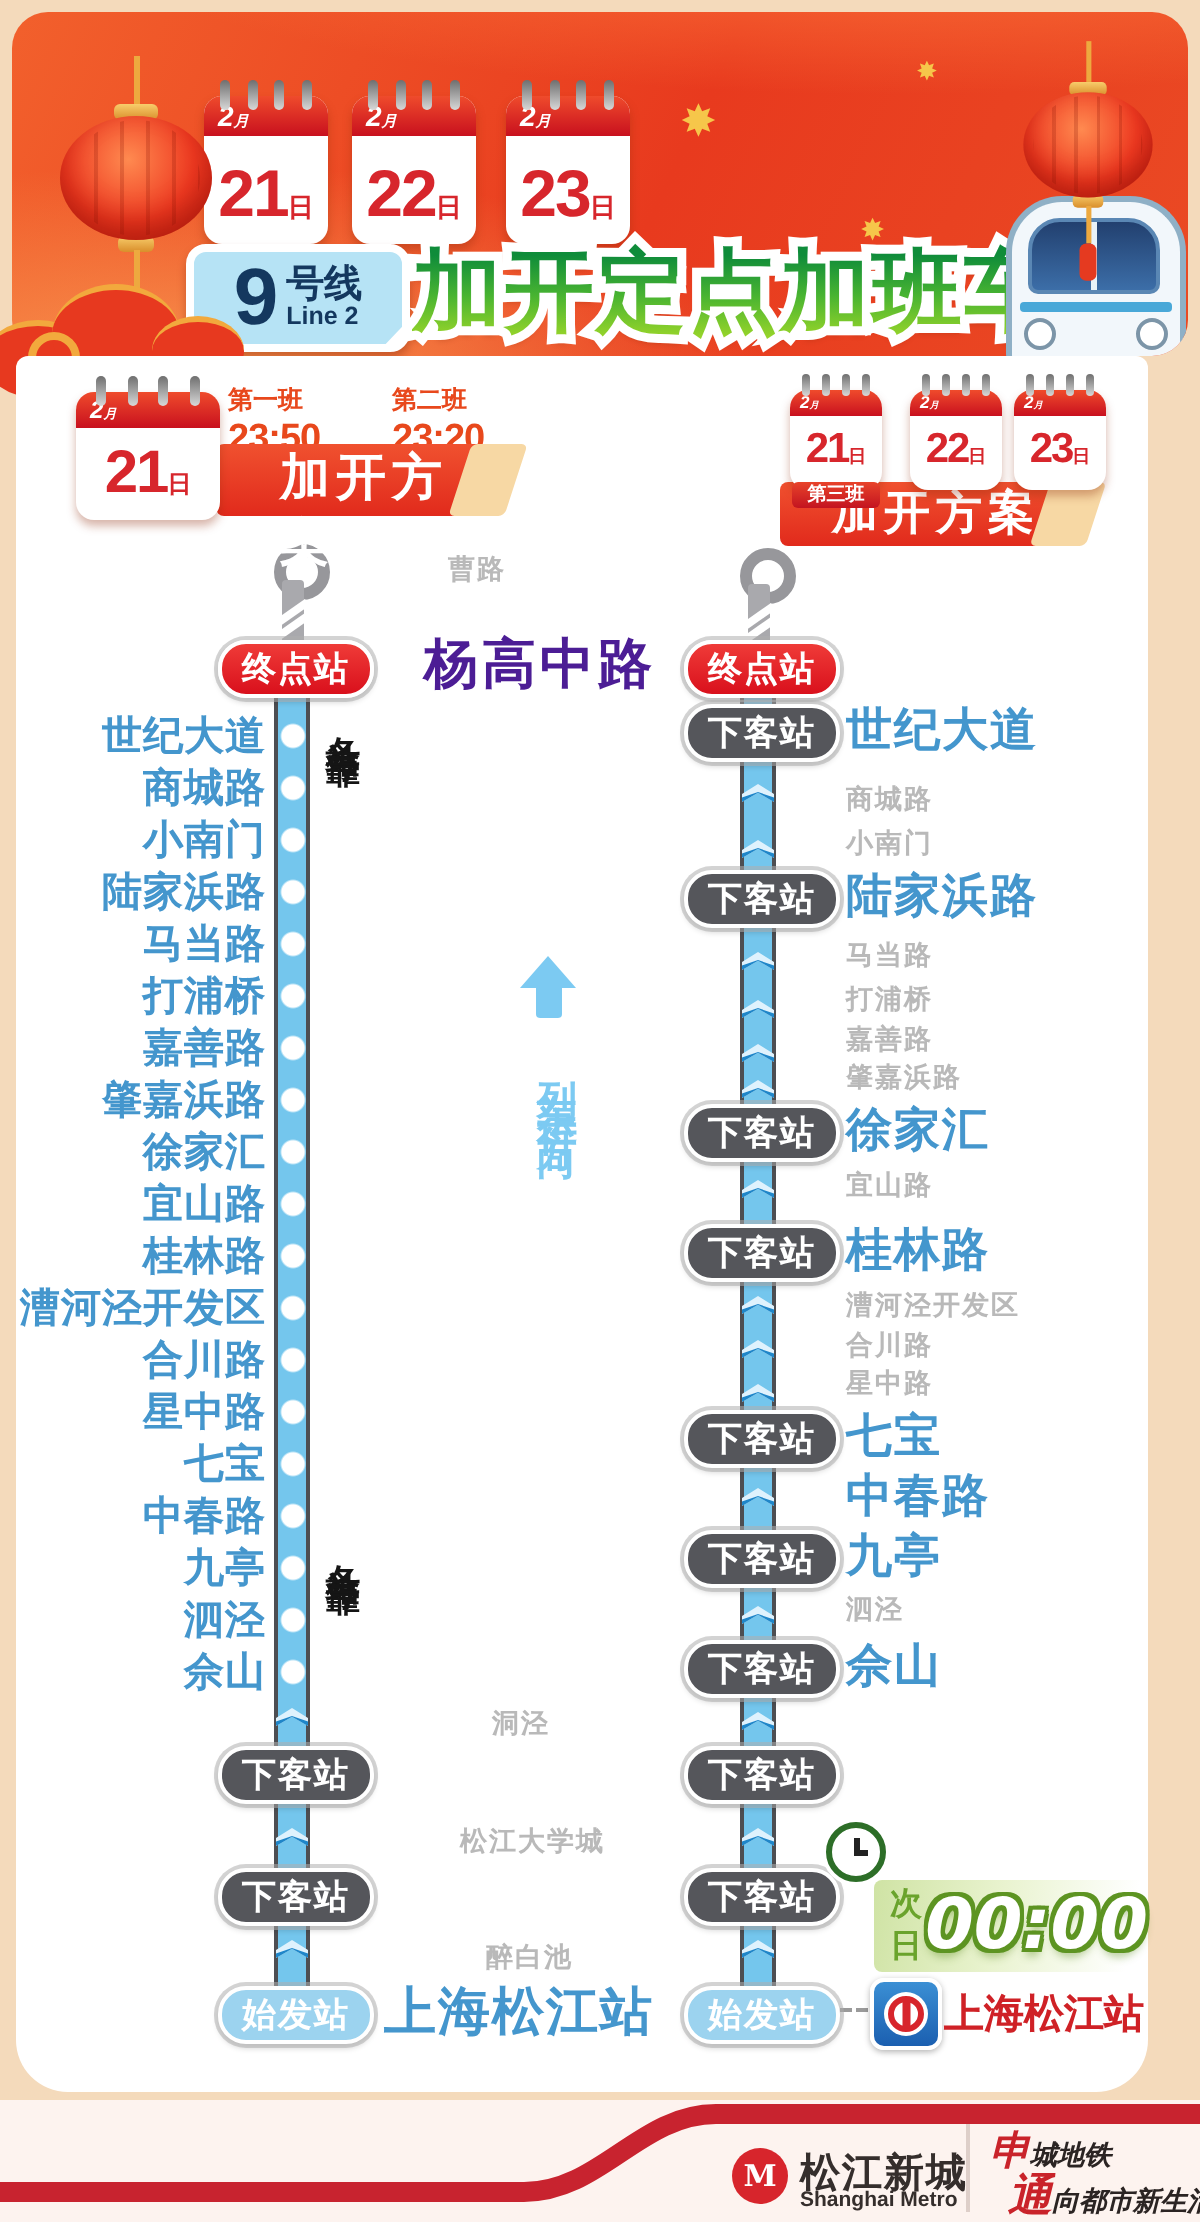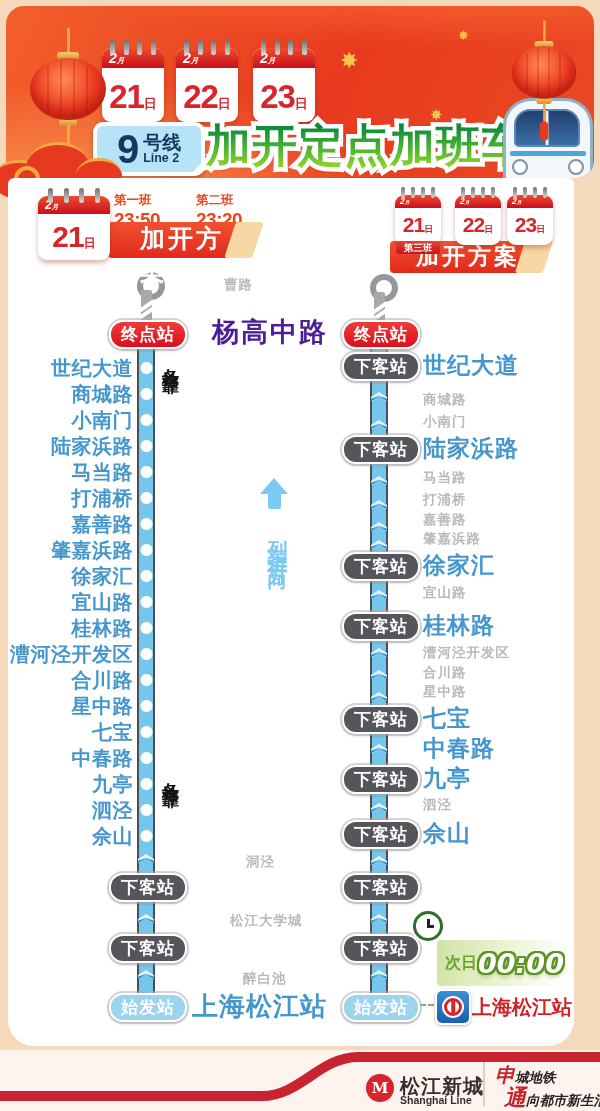--- a/index.html
+++ b/index.html
@@ -133,21 +133,21 @@
   .dep-bar{position:absolute;left:424px;top:739px;width:142px;height:21px;background:#20330f;
     border-radius:11px;color:#fff;font-size:13px;font-weight:bold;line-height:21px;
     padding-left:13px;box-sizing:border-box;letter-spacing:.5px;z-index:2;}
   .dep-bar::after{content:"";position:absolute;right:2px;top:2px;width:15px;height:17px;
     border-radius:0 9px 9px 0;background:repeating-conic-gradient(#7fc141 0 25%,#2c4a14 0 50%);
     background-size:7.5px 7.5px;}
   .dep-panel{position:absolute;left:429px;top:762px;width:137px;height:46px;border-radius:4px;
     background:linear-gradient(100deg,#cfe3a4 0%,#e9f3cf 45%,rgba(255,255,255,0) 92%);
     display:flex;align-items:center;}
   .dep-prefix{color:#6aa32c;font-weight:900;font-size:16px;margin-left:8px;}
-  .dep-time{font-style:italic;font-weight:900;font-size:27px;color:#fff;letter-spacing:0;
+  .dep-time{font-style:italic;font-weight:900;font-size:35px;color:#fff;letter-spacing:0;
     font-family:"DejaVu Sans","Liberation Sans",sans-serif;margin-left:1px;
     text-shadow:-2px 0 #5d9422,2px 0 #5d9422,0 -2px #5d9422,0 2px #5d9422,-2px -2px #5d9422,2px 2px #5d9422,-2px 2px #5d9422,2px -2px #5d9422,0 4px 4px rgba(90,140,30,.45);}
   .dash{position:absolute;left:404px;top:826px;width:22px;border-top:2.5px dashed #9a9a9a;}
   .rail{position:absolute;left:427px;top:811px;width:32px;height:32px;border-radius:7px;
     background:linear-gradient(#3b8fd4,#1b5fb0);border:2px solid #fff;box-shadow:0 1px 3px rgba(0,0,0,.3);}
   .rail i{position:absolute;inset:5px;background:#fff;border-radius:50%;}
   .rail i::before{content:"";position:absolute;inset:2px;border:3px solid #d7252c;border-radius:50%;}
   .rail i::after{content:"";position:absolute;left:50%;top:5px;bottom:5px;width:3.5px;
     background:#d7252c;transform:translateX(-50%);}
   .rail-name{position:absolute;left:464px;top:829px;transform:translateY(-50%);
@@ -482,18 +482,18 @@
         <stop offset="566" stop-color="#d98a32"></stop>
           <stop offset="584" stop-color="#d98a32"></stop>
         <stop offset="584" stop-color="#2f9a8f"></stop>
           <stop offset="600" stop-color="#2f9a8f"></stop>
       </linearGradient>
     </defs>
     <path d="M-4,49 H262 C300,49 320,10 358,10 H604" fill="none" stroke="url(#rg)" stroke-width="10"></path>
   </svg>
   <div class="m-logo">M</div>
   <div class="metro-cn">松江新城</div>
-  <div class="metro-en">Shanghai Line</div>
+  <div class="metro-en">Shanghai Metro</div>
   <div class="fdiv"></div>
   <div class="slog s1"><span class="big">申</span><span class="rest">城地铁</span></div>
   <div class="slog s2"><span class="big">通</span><span class="rest">向都市新生活</span></div>
 
 </div>
 
 </body></html>

